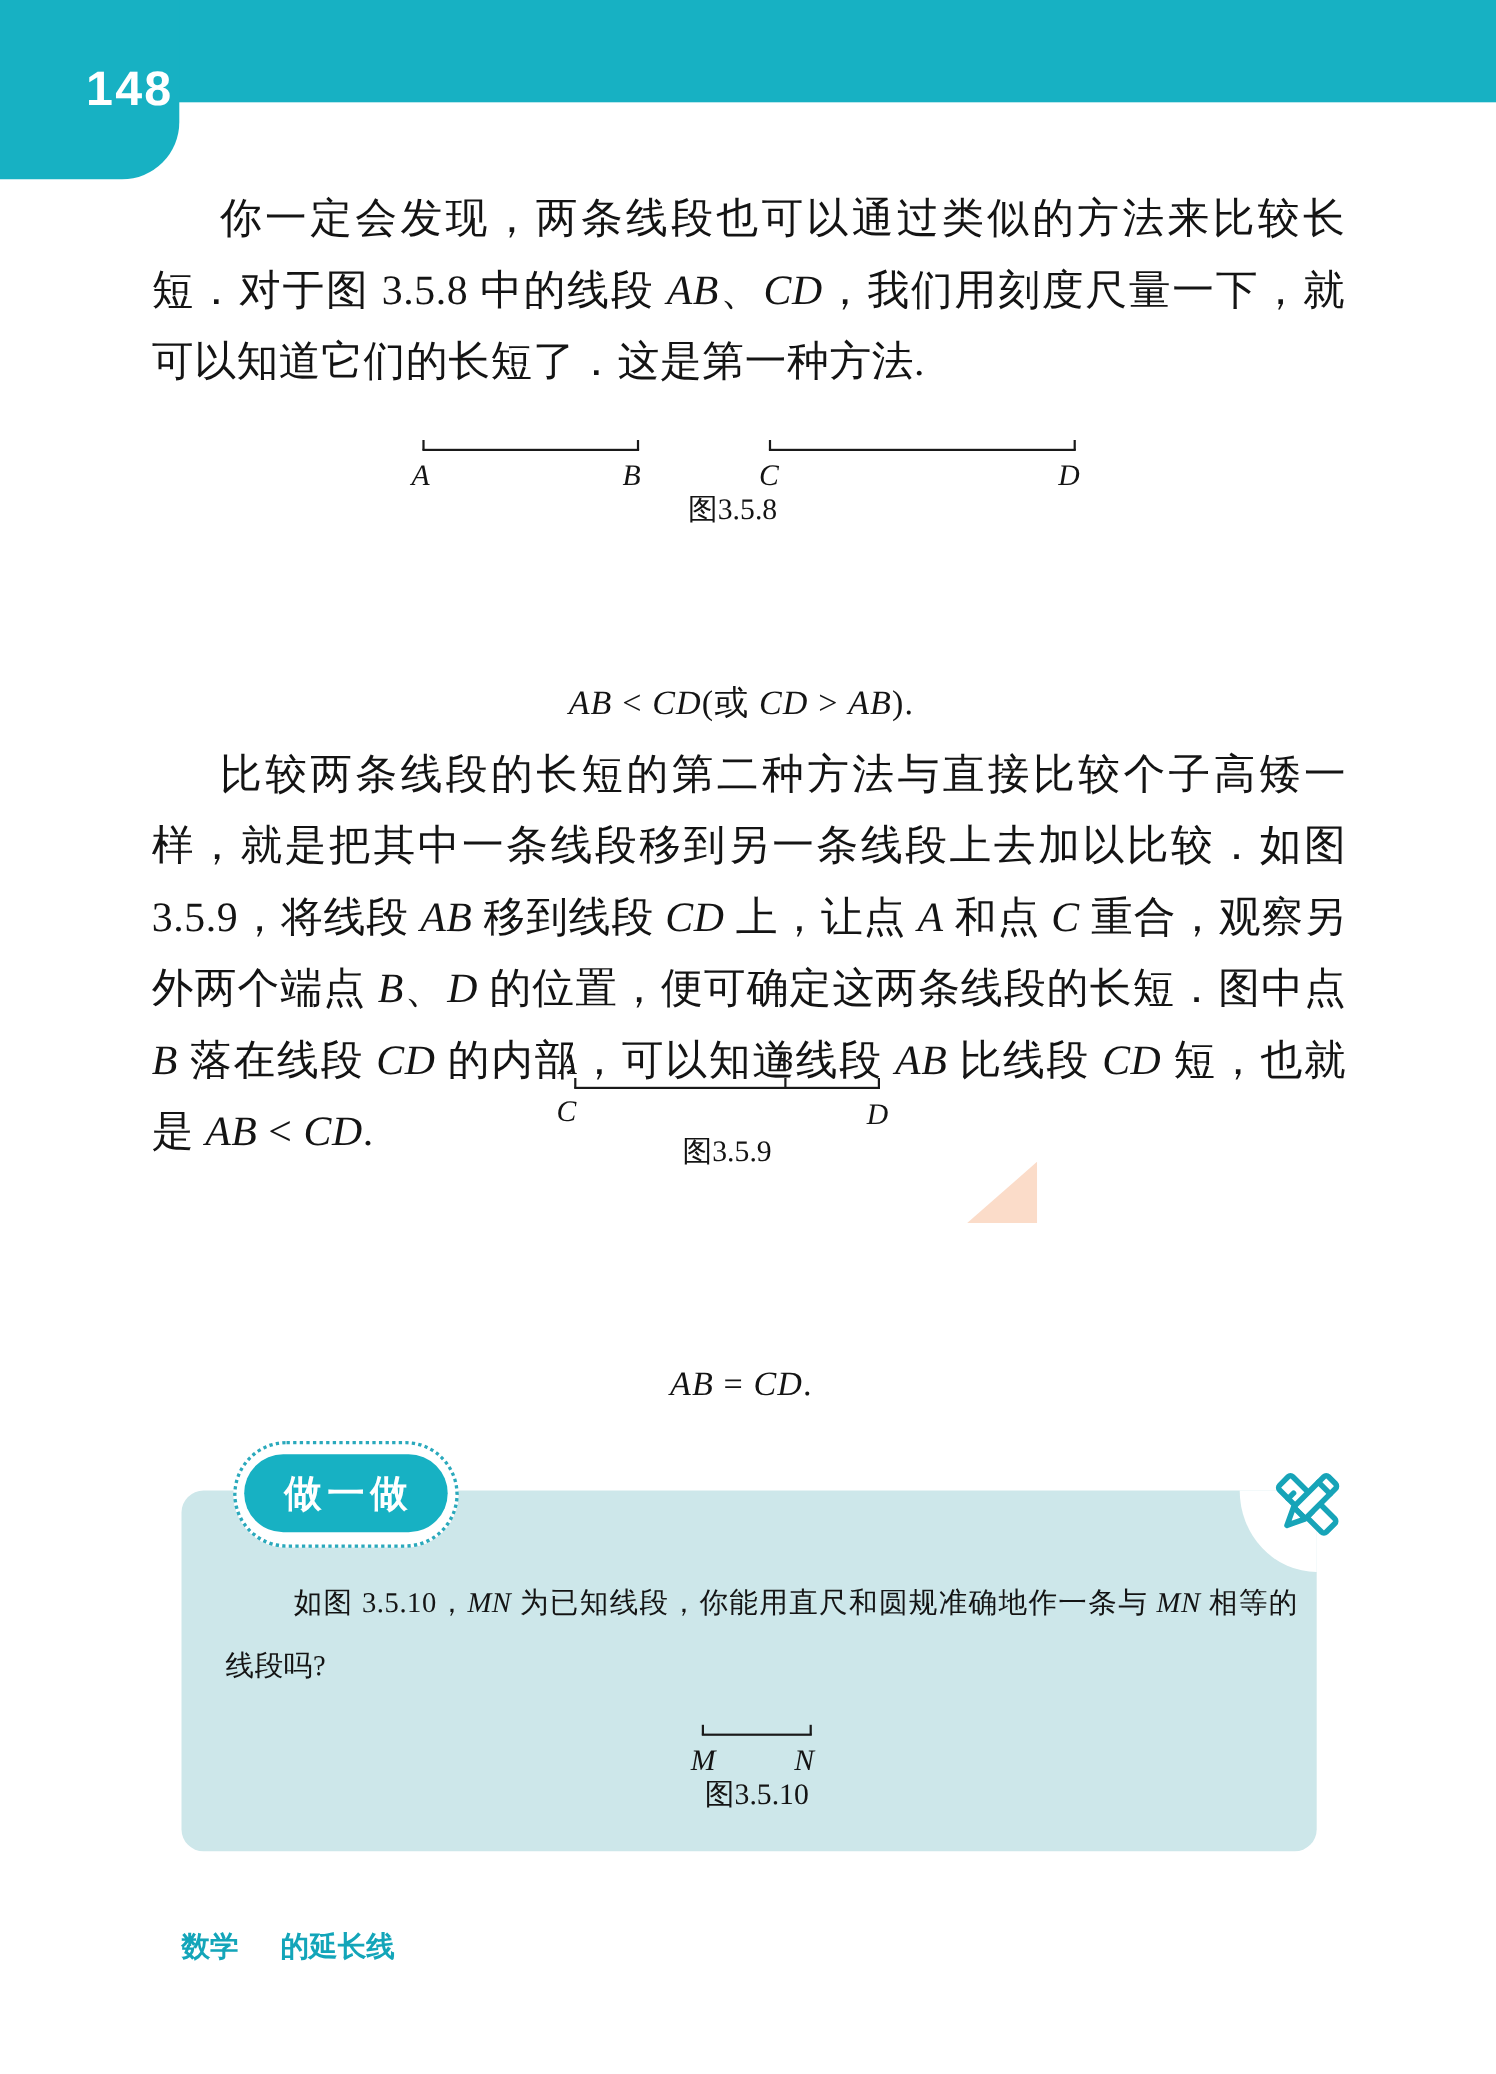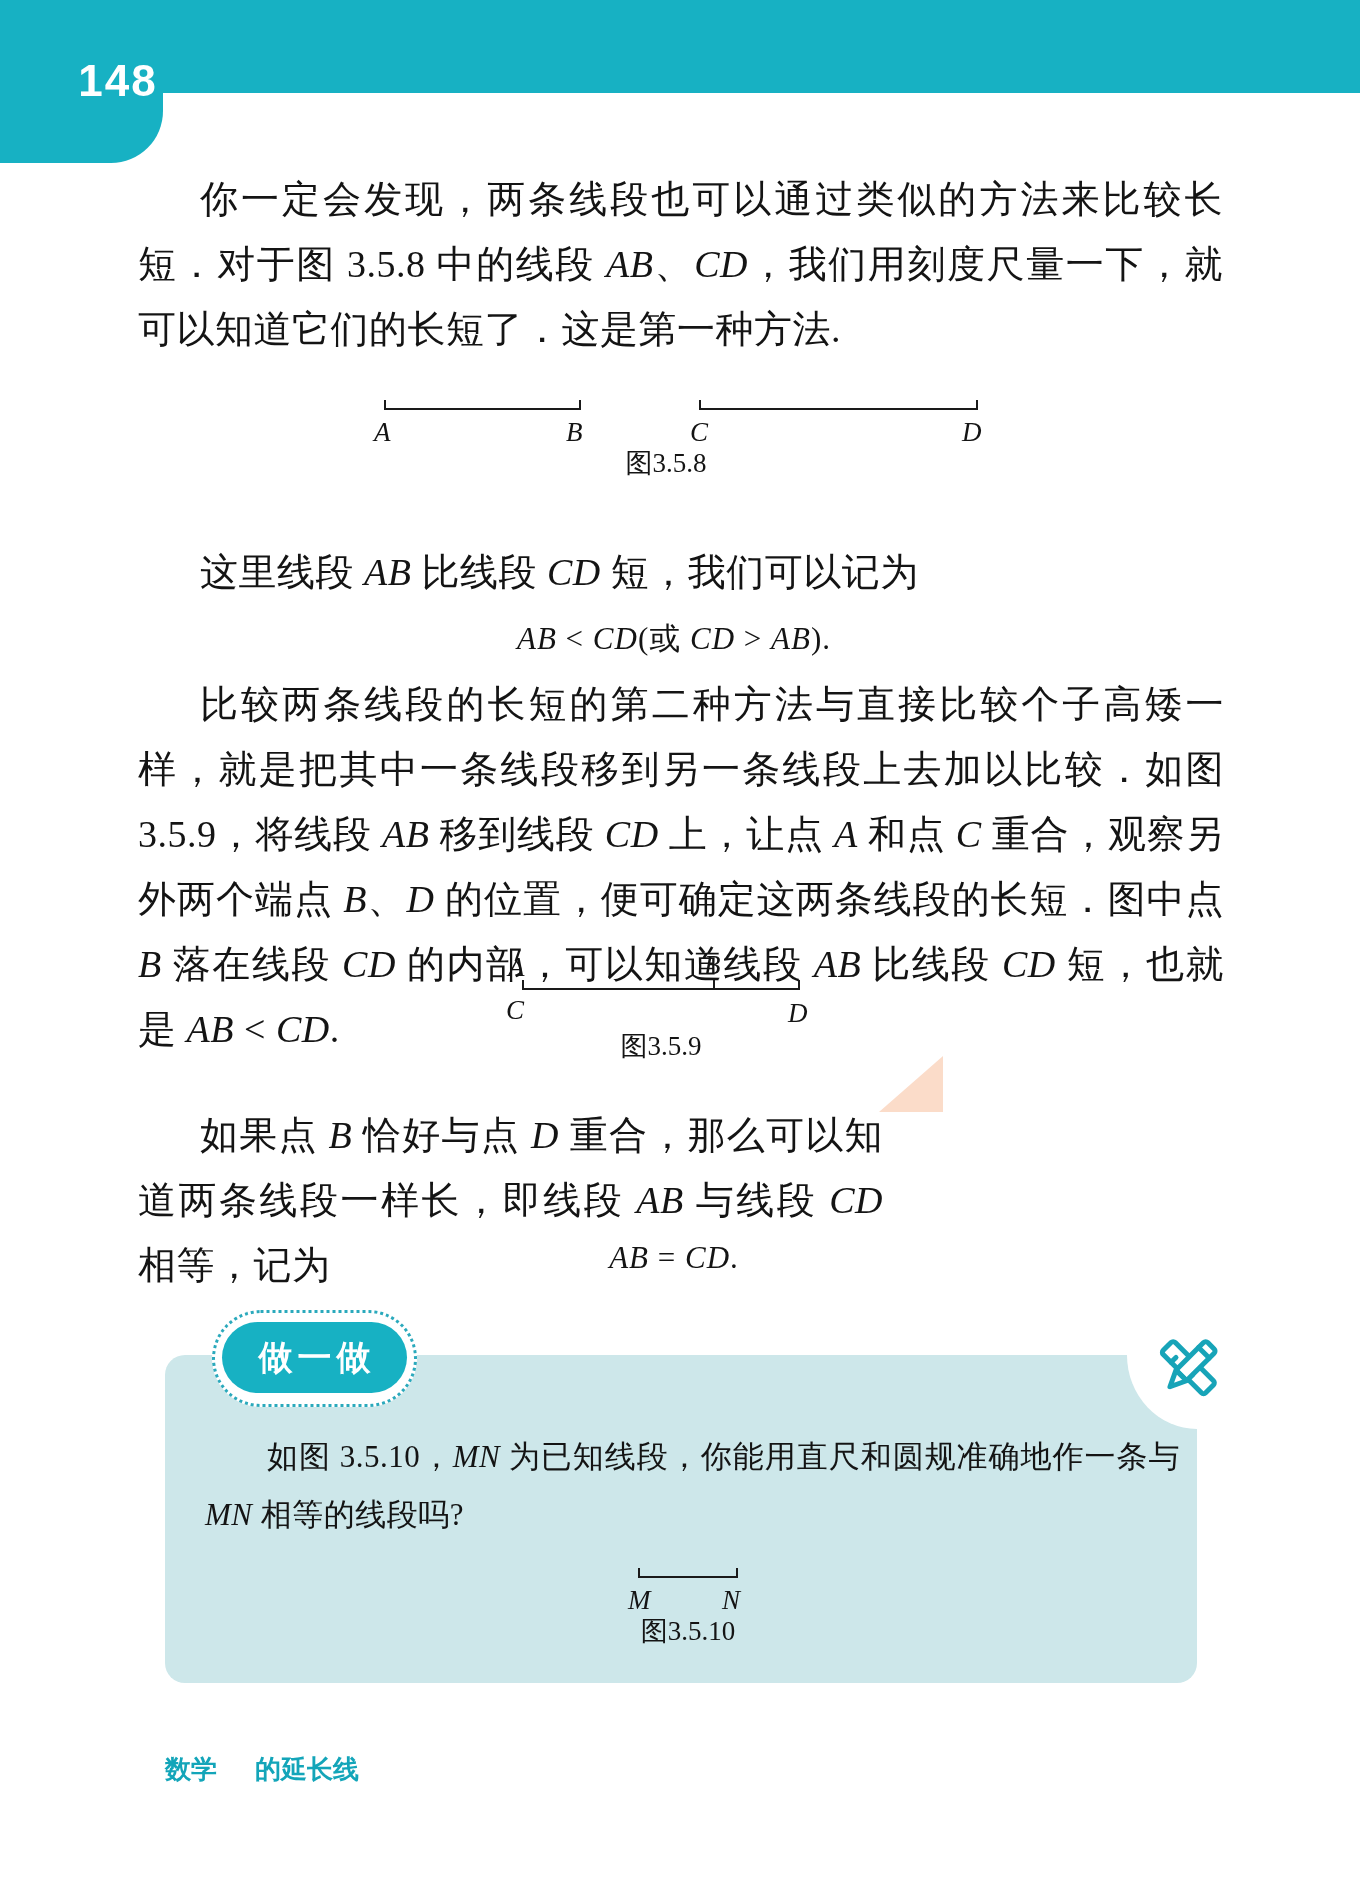--- a/index.html
+++ b/index.html
@@ -42,21 +42,21 @@
        background:var(--box,#cde7ea);border-radius:20px;}
   .notch{position:absolute;right:0;top:0;width:70px;height:74px;background:#fff;
          border-bottom-left-radius:100% 100%;}
   .badge-dotted{position:absolute;left:212px;top:1310px;width:205px;height:97px;
          border:3px dotted var(--teal2,#2aa9bc);border-radius:50px;background:#fff;box-sizing:border-box;}
   .badge-pill{position:absolute;left:222px;top:1322px;width:185px;height:71px;
          background:var(--teal,#17b1c3);border-radius:36px;display:flex;align-items:center;justify-content:center;}
   .badge-label{font-family:"Liberation Sans","DejaVu Sans",sans-serif;font-weight:bold;
          font-size:34px;color:#fff;letter-spacing:5px;text-indent:5px;}
   .tools-icon{position:absolute;left:1150px;top:1330px;width:76px;height:76px;}
-  .box-text{position:absolute;left:205px;top:1428px;width:975px;font-size:31px;line-height:58px;
+  .box-text{position:absolute;left:205px;top:1428px;width:975px;font-size:26px;line-height:58px;
          text-align:justify;letter-spacing:0.5px;}
 
   
   .footer{position:absolute;left:165px;top:1752px;font-family:"Liberation Sans","DejaVu Sans",sans-serif;
           font-weight:bold;font-size:26px;color:var(--teal3,#13a5b9);}
   .footer .gap{display:inline-block;width:38px;}
 </style>
 </head>
 <body>
 
@@ -75,40 +75,38 @@
     <div class="seg" style="left:699px;top:408px;width:279px;"></div>
     <div class="tick" style="left:699px;top:400px;"></div>
     <div class="tick" style="left:976px;top:400px;"></div>
     <div class="flabel" style="left:374px;top:417px;">A</div>
     <div class="flabel" style="left:566px;top:417px;">B</div>
     <div class="flabel" style="left:690px;top:417px;">C</div>
     <div class="flabel" style="left:962px;top:417px;">D</div>
     <div class="caption" style="left:466px;top:445px;">图3.5.8</div>
   </div>
 
-  <div class="para indent" style="left:138px;top:540px;width:1085px;">这里线段 <i>AB</i> 比线段 <i>CD</i> 短，我们可以记为</div>
   <div class="formula" style="left:138px;top:618px;width:1072px;"><i>AB</i> &lt; <i>CD</i>(或 <i>CD</i> &gt; <i>AB</i>).</div>
 
   <div class="para indent" style="left:138px;top:672px;width:1086px;">比较两条线段的长短的第二种方法与直接比较个子高矮一样，就是把其中一条线段移到另一条线段上去加以比较．如图 3.5.9，将线段 <i>AB</i> 移到线段 <i>CD</i> 上，让点 <i>A</i> 和点 <i>C</i> 重合，观察另外两个端点 <i>B</i>、<i>D</i> 的位置，便可确定这两条线段的长短．图中点 <i>B</i> 落在线段 <i>CD</i> 的内部，可以知道线段 <i>AB</i> 比线段 <i>CD</i> 短，也就是 <i>AB</i> &lt; <i>CD</i>.</div>
 
   <div>
     <div class="flabel" style="left:508px;top:952px;">A</div>
     <div class="flabel" style="left:704px;top:950px;">B</div>
     <div class="seg" style="left:522px;top:988px;width:278px;"></div>
     <div class="tick" style="left:522px;top:980px;"></div>
     <div class="tick" style="left:713px;top:980px;"></div>
     <div class="tick" style="left:798px;top:980px;"></div>
     <div class="flabel" style="left:506px;top:995px;">C</div>
     <div class="flabel" style="left:788px;top:998px;">D</div>
     <div class="caption" style="left:461px;top:1028px;">图3.5.9</div>
   </div>
 
   <div class="bubble-tail"></div>
 
-  <div class="para indent" style="left:138px;top:1103px;width:745px;">如果点 <i>B</i> 恰好与点 <i>D</i> 重合，那么可以知道两条线段一样长，即线段 <i>AB</i> 与线段 <i>CD</i> 相等，记为</div>
   <div class="formula" style="left:138px;top:1240px;width:1072px;"><i>AB</i> = <i>CD</i>.</div>
 
   <div class="box">
     <div class="notch"></div>
   </div>
 
   <div class="badge-dotted"></div>
   <div class="badge-pill">
     <span class="badge-label">做一做</span>
   </div>

